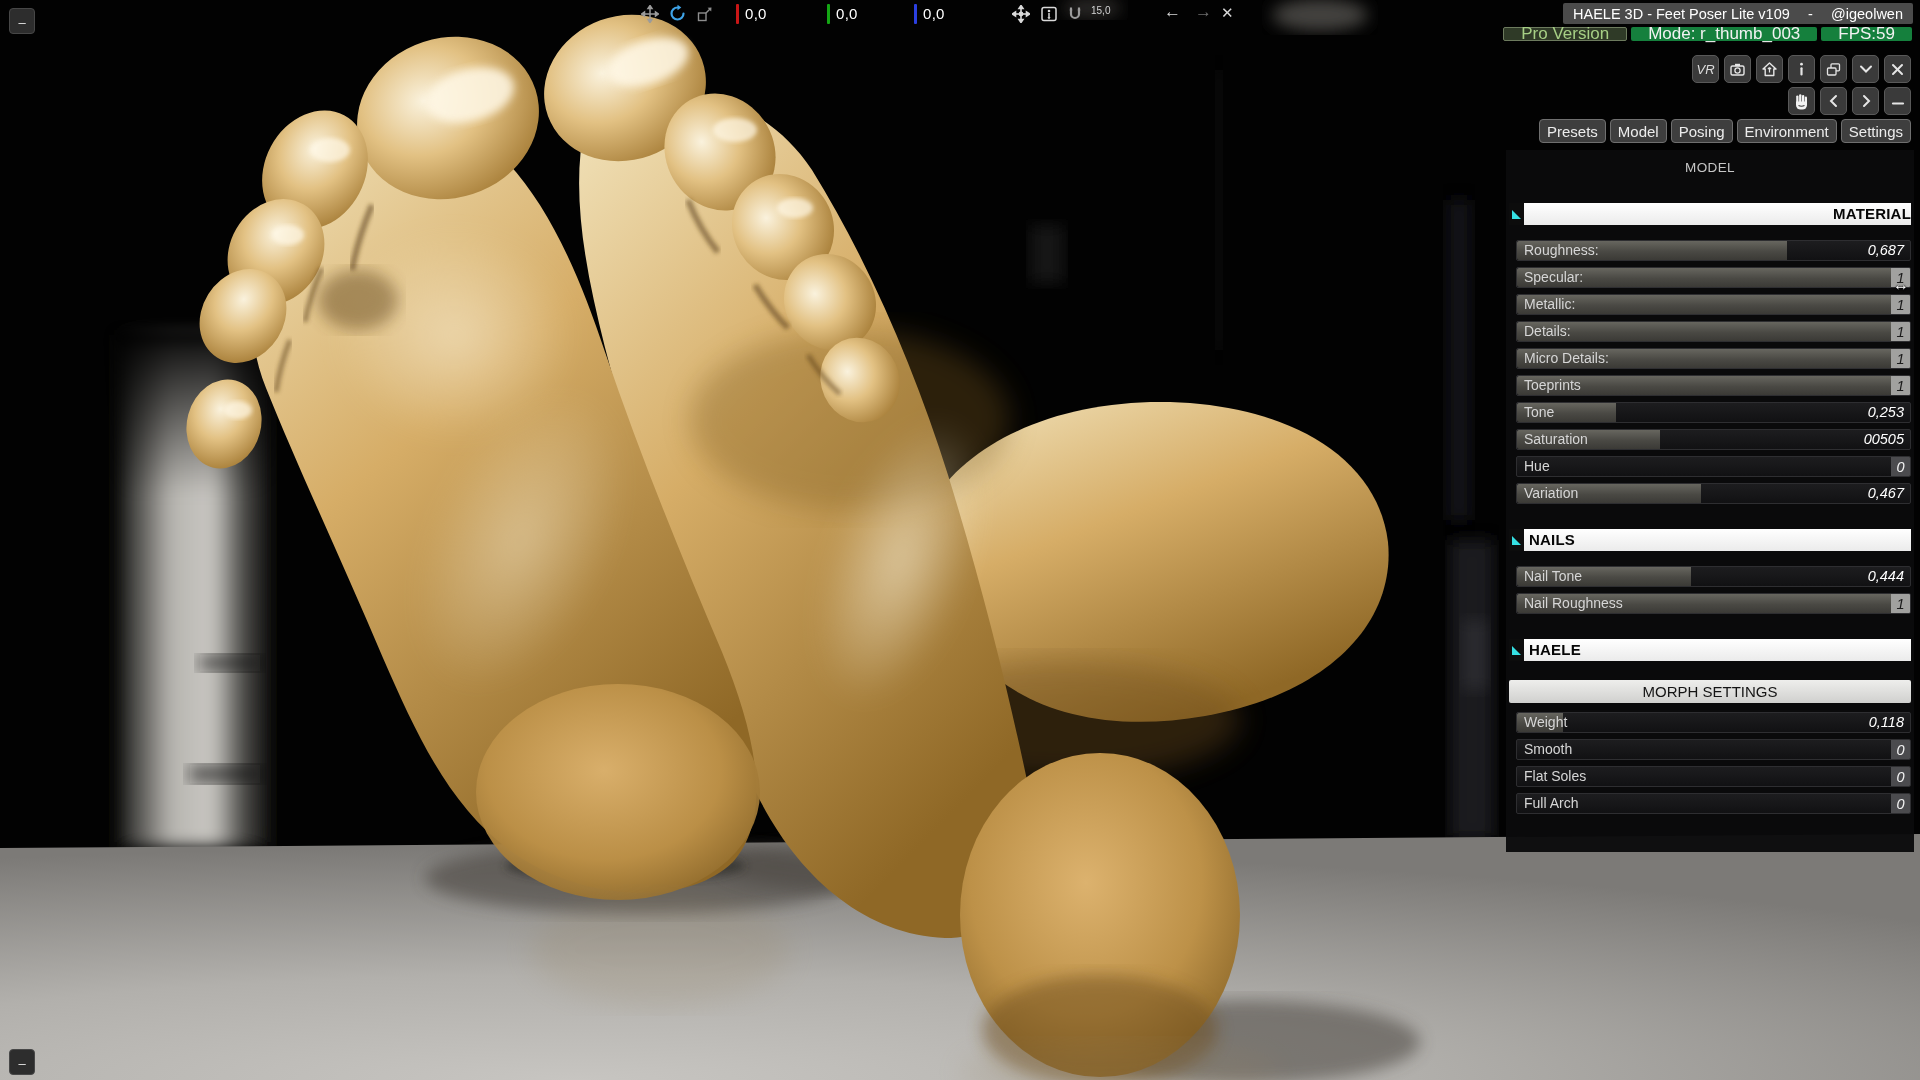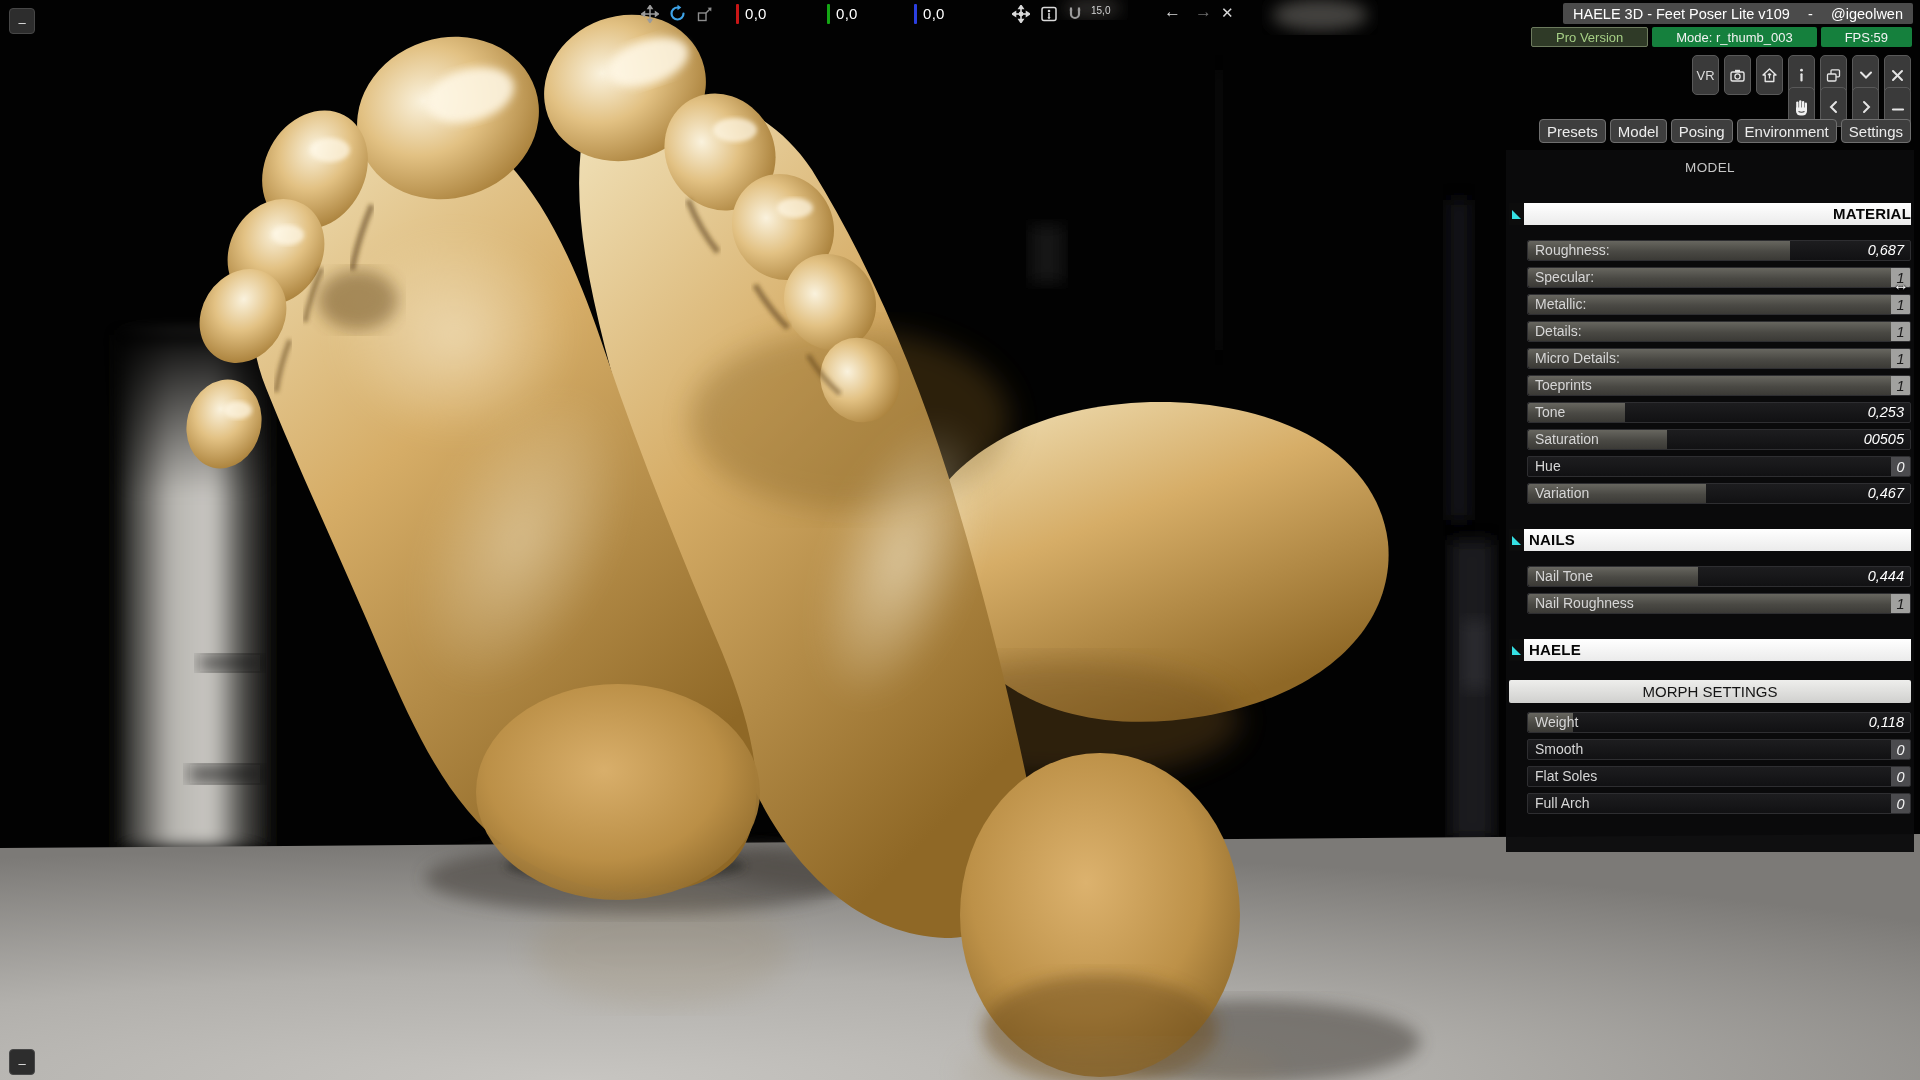--- a/index.html
+++ b/index.html
@@ -18,50 +18,50 @@
   .axis-val{font-size:15px;color:#ffffff;letter-spacing:.3px;}
   .tb-txt{font-size:10px;color:#d2d2d2;}
   .tb-arrow{font-size:17px;}
   .gizmo-svg{display:block;}
 
   
   #title-chip{position:absolute;left:1563px;top:3px;width:350px;height:21px;background:#4b4b4b;
     border-radius:2px;color:#fff;font-size:14.5px;display:flex;align-items:center;
     justify-content:space-between;padding:0 10px;box-sizing:border-box;}
   #chips-row{position:absolute;right:8px;top:27px;height:20px;display:flex;gap:4px;}
-  .chip{height:20px;display:flex;align-items:center;padding:0 24px;font-size:13px;
+  .chip{height:14px;display:flex;align-items:center;padding:0 17px;font-size:17px;
     border-radius:2px;box-sizing:border-box;}
   .chip-grey{background:#15803d;color:#f2f2f2;}
   .chip-pro{background:#2f3a27;border:1px solid #6d7b5e;color:#a6cf85;}
 
   
   .btn-row{position:absolute;right:9px;display:flex;gap:5px;}
   #btn-row-1{top:55px;} #btn-row-2{top:87px;}
-  .wbtn{width:27px;height:40px;background:#3a3a3a;border:1px solid #595959;border-radius:5px;
+  .wbtn{width:27px;height:28px;background:#3a3a3a;border:1px solid #595959;border-radius:5px;
     display:flex;align-items:center;justify-content:center;color:#dcdcdc;box-sizing:border-box;
-    font-size:13px;cursor:pointer;}
+    font-size:13px;cursor:pointer;font-style:italic;}
   .wbtn svg{display:block;}
 
   
   #tabs-row{position:absolute;right:9px;top:119px;display:flex;gap:4px;}
   .tab{height:24px;padding:0 7px;background:#3e3e3e;border:1px solid #6f6f6f;border-radius:4px;
     color:#ececec;font-size:15px;display:flex;align-items:center;cursor:pointer;box-sizing:border-box;}
 
   
   #panel{position:absolute;left:1506px;top:150px;width:408px;height:702px;
     background:rgba(10,10,11,0.96);box-sizing:border-box;padding:0 2px;}
   #panel-title{margin-top:10px;height:18px;text-align:center;color:#c6c6c6;font-size:13.5px;
     letter-spacing:.4px;}
   .sec-header{height:22px;display:flex;margin:25px 1px 0 1px;cursor:pointer;}
   .sec-header.first{text-align:right;}
   .tri-box{width:15px;height:22px;background:#0c0c0c;display:flex;align-items:center;justify-content:center;}
   .tri{width:0;height:0;border-bottom:9px solid #35dfe2;border-right:9px solid transparent;}
   .sec-bar{flex:1;background:linear-gradient(#ffffff,#ebebeb);color:#070707;font-weight:bold;
     font-size:15px;line-height:22px;padding-left:5px;letter-spacing:.2px;}
-  .srow{position:relative;height:21px;margin:6px 1px 0 19px;background:linear-gradient(#1d1d1f,#111113);
+  .srow{position:relative;height:21px;margin:6px 1px 0 8px;background:linear-gradient(#1d1d1f,#111113);
     border:1px solid #2e2e31;border-radius:2px;box-sizing:border-box;cursor:ew-resize;overflow:hidden;}
   .sec-header + .srow{margin-top:15px;}
   .sfill{position:absolute;left:0;top:0;bottom:0;background:linear-gradient(180deg,#67665f 0%,#4a4944 55%,#3b3a36 100%);
     border-radius:2px 0 0 2px;}
   .slbl{position:absolute;left:7px;top:0;line-height:19px;font-size:14px;color:#d6d6d6;z-index:2;}
   .vfrac{position:absolute;right:6px;top:0;line-height:19px;font-size:14.5px;color:#fff;
     font-style:italic;z-index:2;}
   .vbox{position:absolute;right:0;top:0;bottom:0;width:19px;display:flex;align-items:center;
     justify-content:center;font-size:14.5px;font-style:italic;z-index:2;}
   .vbox.full{background:#a1a19f;color:#1b1b1b;}

